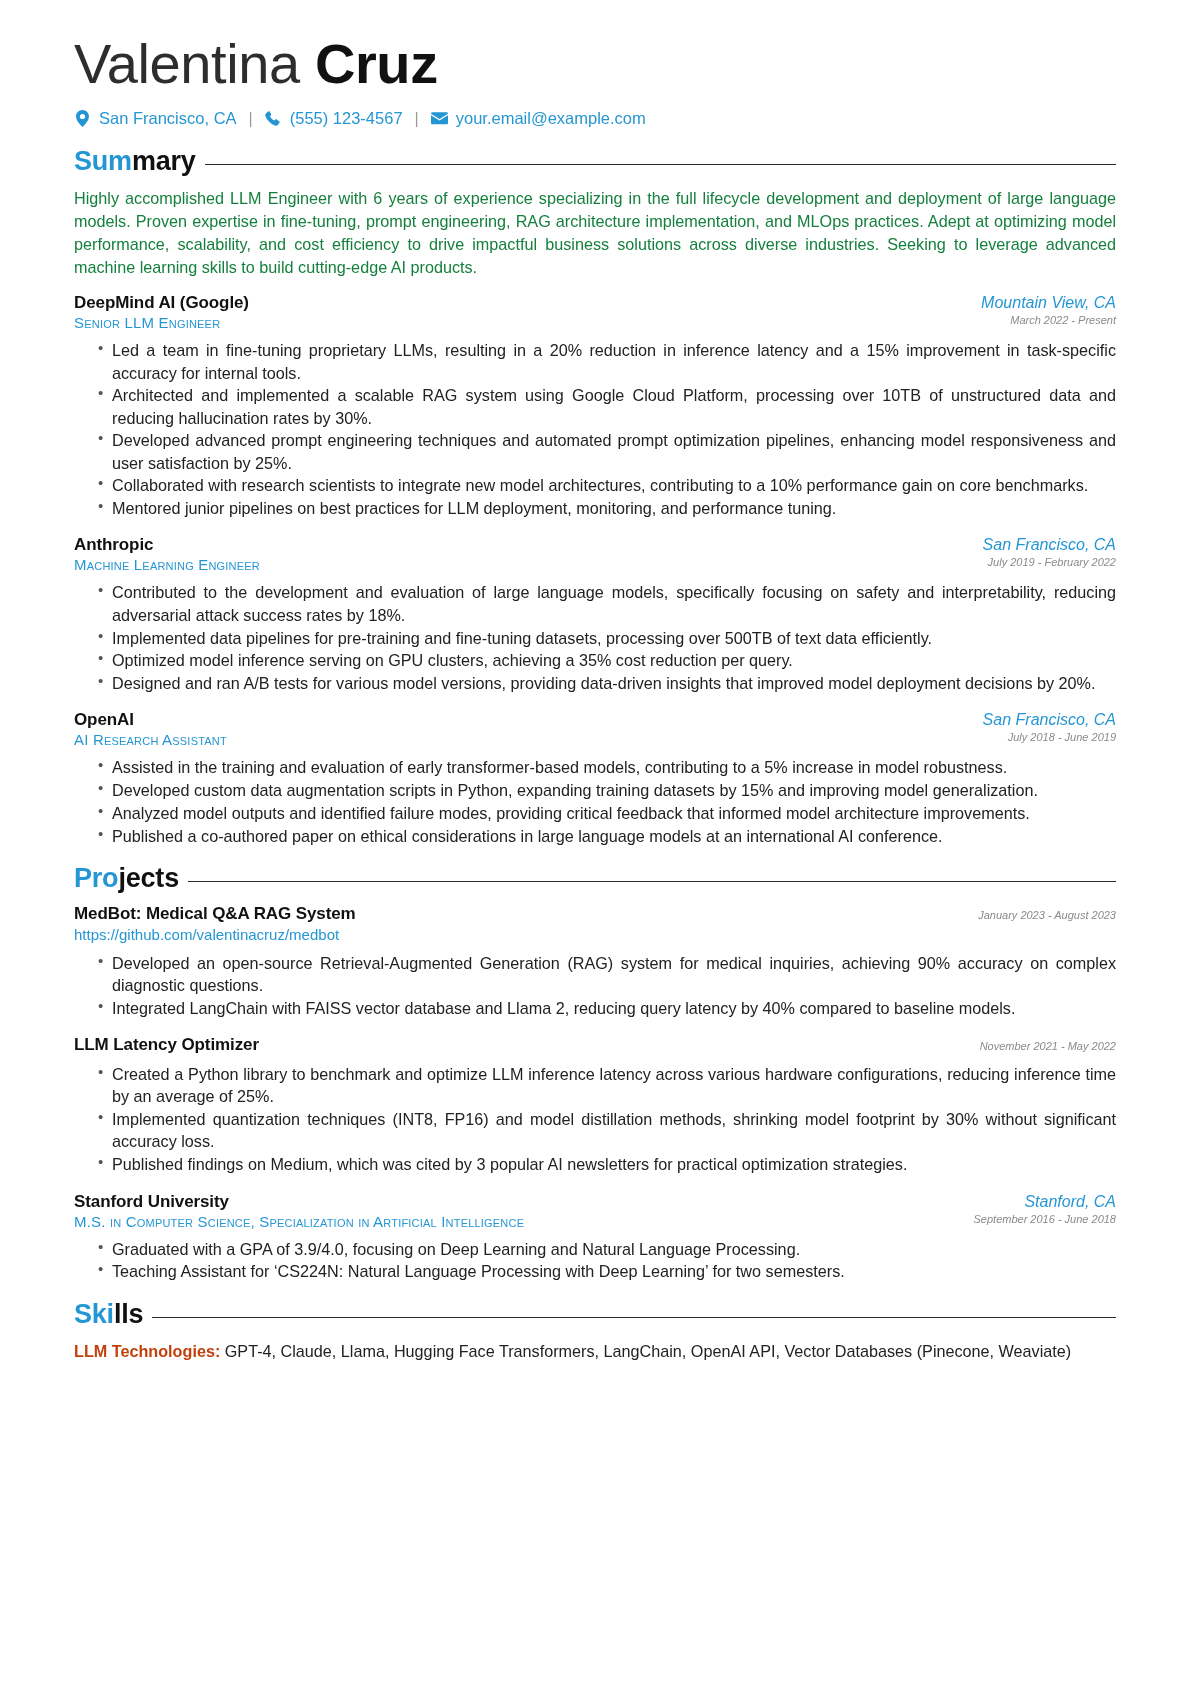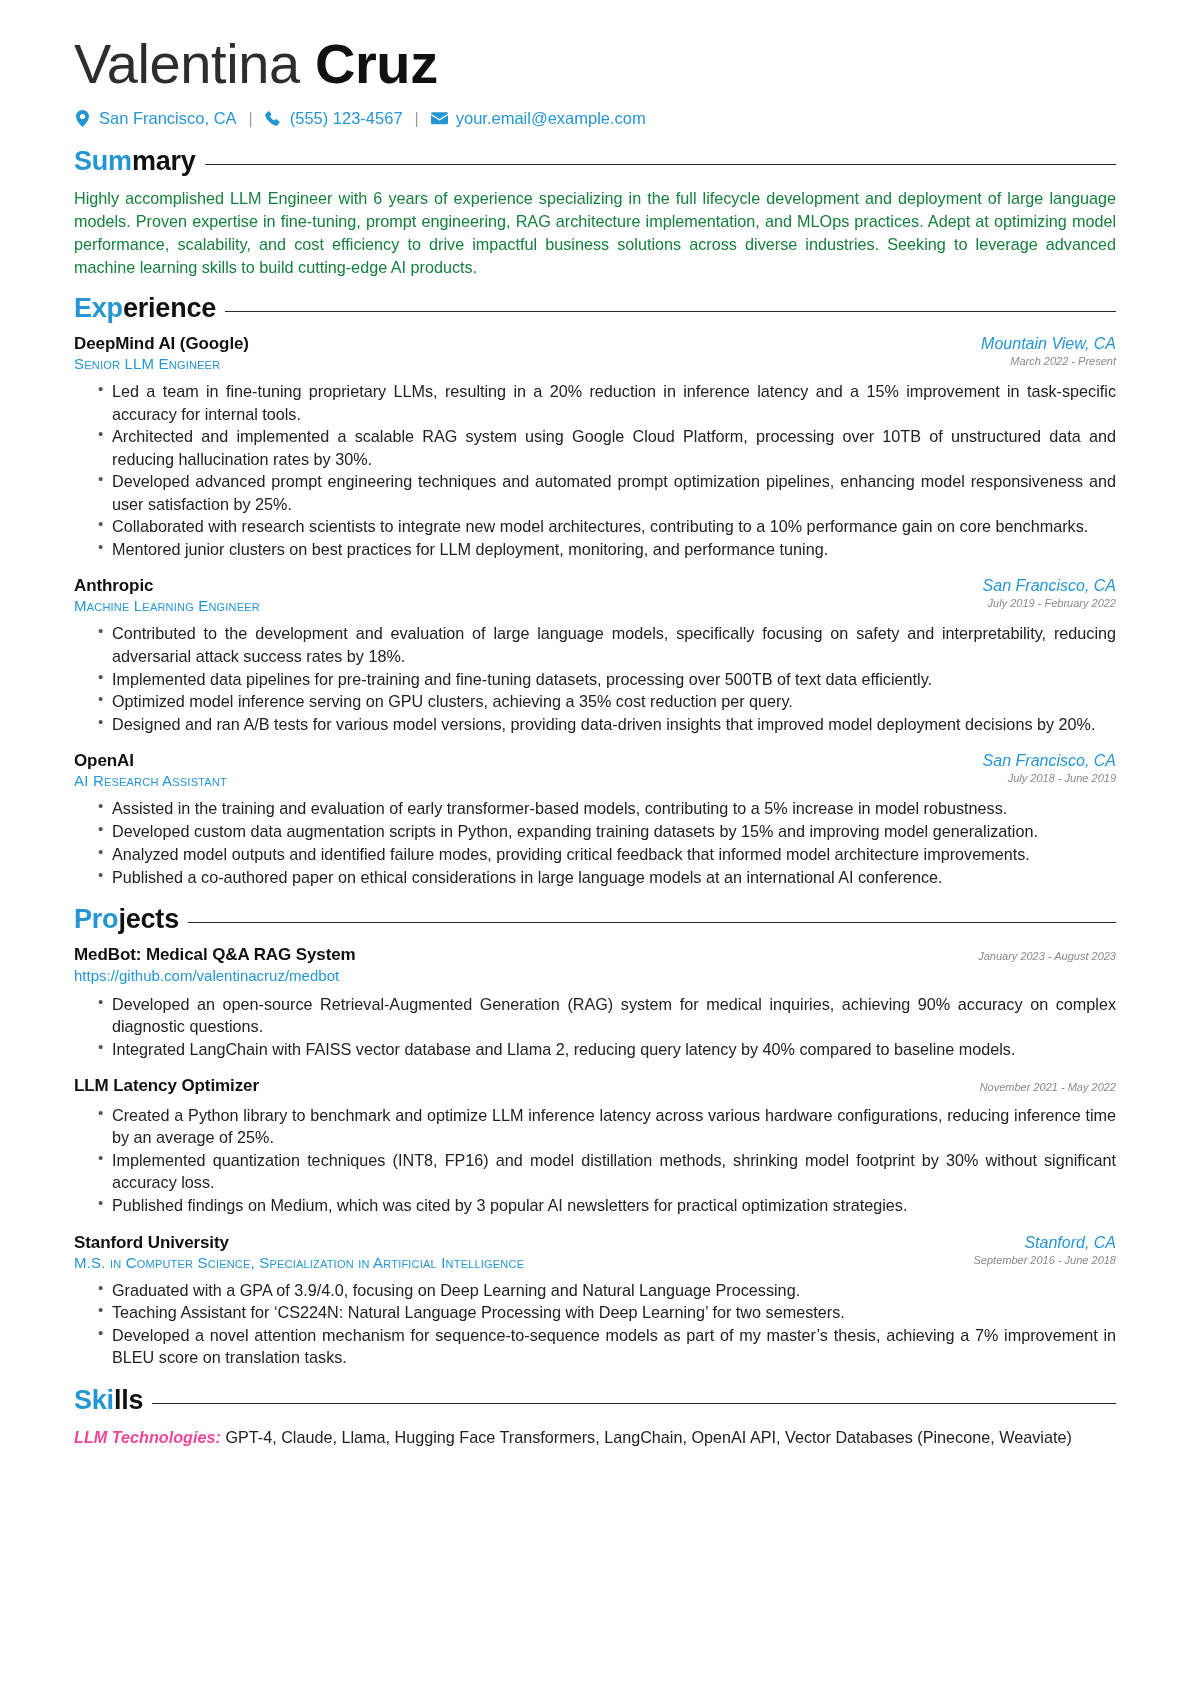--- a/index.html
+++ b/index.html
@@ -152,21 +152,21 @@
 
   .entry-block { margin-bottom: 6px; }
 
   
   .skill-line {
     font-size: 16.2px;
     line-height: 1.45;
     color: #222222;
     margin-top: 4px;
   }
-  .skill-cat { font-weight: 700; color: #ec4899; font-style: italic; }
+  .skill-cat { font-weight: 700; color: #c2410c; }
 </style>
 </head>
 <body>
 
 <header>
   <h1 class="name">
     <span>Valentina</span><span>&nbsp;</span><span class="last">Cruz</span>
   </h1>
 
   <div class="contact-row">
@@ -205,42 +205,38 @@
 
 <section class="section">
   <div class="section-head">
     <div class="section-title"><span class="hl">Sum</span><span>mary</span></div>
     <div class="section-rule"></div>
   </div>
   <p class="summary-text">Highly accomplished LLM Engineer with 6 years of experience specializing in the full lifecycle development and deployment of large language models. Proven expertise in fine-tuning, prompt engineering, RAG architecture implementation, and MLOps practices. Adept at optimizing model performance, scalability, and cost efficiency to drive impactful business solutions across diverse industries. Seeking to leverage advanced machine learning skills to build cutting-edge AI products.</p>
 </section>
 
 <section class="section">
-  <div class="section-head">
-    <div class="section-title"><span class="hl">Exp</span><span>erience</span></div>
-    <div class="section-rule"></div>
-  </div>
   <div id="experience-entries">
       <div class="entry-block">
         <div class="entry-row">
           <div class="entry-left">
             <div class="org">DeepMind AI (Google)</div>
             <div class="role">Senior LLM Engineer</div>
           </div>
           <div class="entry-right">
             <div class="place">Mountain View, CA</div>
             <div class="dates">March 2022 - Present</div>
           </div>
         </div>
         <ul class="bullets">
           <li>Led a team in fine-tuning proprietary LLMs, resulting in a 20% reduction in inference latency and a 15% improvement in task-specific accuracy for internal tools.</li>
           <li>Architected and implemented a scalable RAG system using Google Cloud Platform, processing over 10TB of unstructured data and reducing hallucination rates by 30%.</li>
           <li>Developed advanced prompt engineering techniques and automated prompt optimization pipelines, enhancing model responsiveness and user satisfaction by 25%.</li>
           <li>Collaborated with research scientists to integrate new model architectures, contributing to a 10% performance gain on core benchmarks.</li>
-          <li>Mentored junior clusters on best practices for LLM deployment, monitoring, and performance tuning.</li>
+          <li>Mentored junior pipelines on best practices for LLM deployment, monitoring, and performance tuning.</li>
         </ul>
       </div>
       <div class="entry-block">
         <div class="entry-row">
           <div class="entry-left">
             <div class="org">Anthropic</div>
             <div class="role">Machine Learning Engineer</div>
           </div>
           <div class="entry-right">
             <div class="place">San Francisco, CA</div>
@@ -320,21 +316,20 @@
             <div class="role">M.S. in Computer Science, Specialization in Artificial Intelligence</div>
           </div>
           <div class="entry-right">
             <div class="place">Stanford, CA</div>
             <div class="dates">September 2016 - June 2018</div>
           </div>
         </div>
         <ul class="bullets">
           <li>Graduated with a GPA of 3.9/4.0, focusing on Deep Learning and Natural Language Processing.</li>
           <li>Teaching Assistant for ‘CS224N: Natural Language Processing with Deep Learning’ for two semesters.</li>
-          <li>Developed a novel attention mechanism for sequence-to-sequence models as part of my master’s thesis, achieving a 7% improvement in BLEU score on translation tasks.</li>
         </ul>
       </div>
     </div>
 </section>
 
 <section class="section">
   <div class="section-head">
     <div class="section-title"><span class="hl">Ski</span><span>lls</span></div>
     <div class="section-rule"></div>
   </div>

